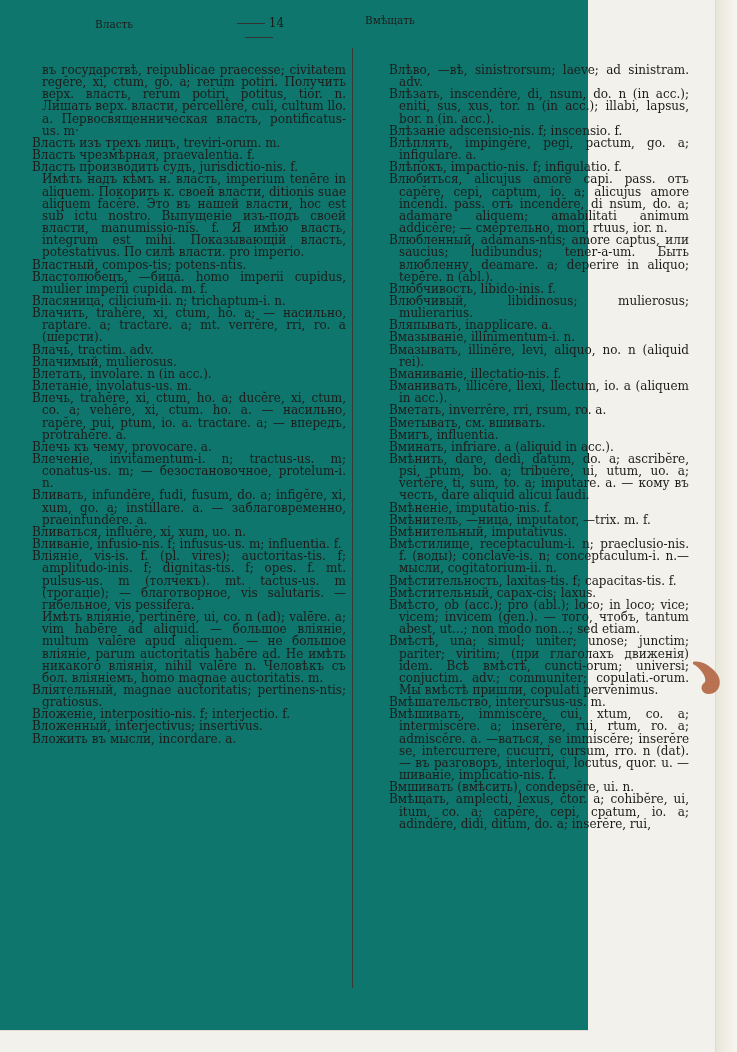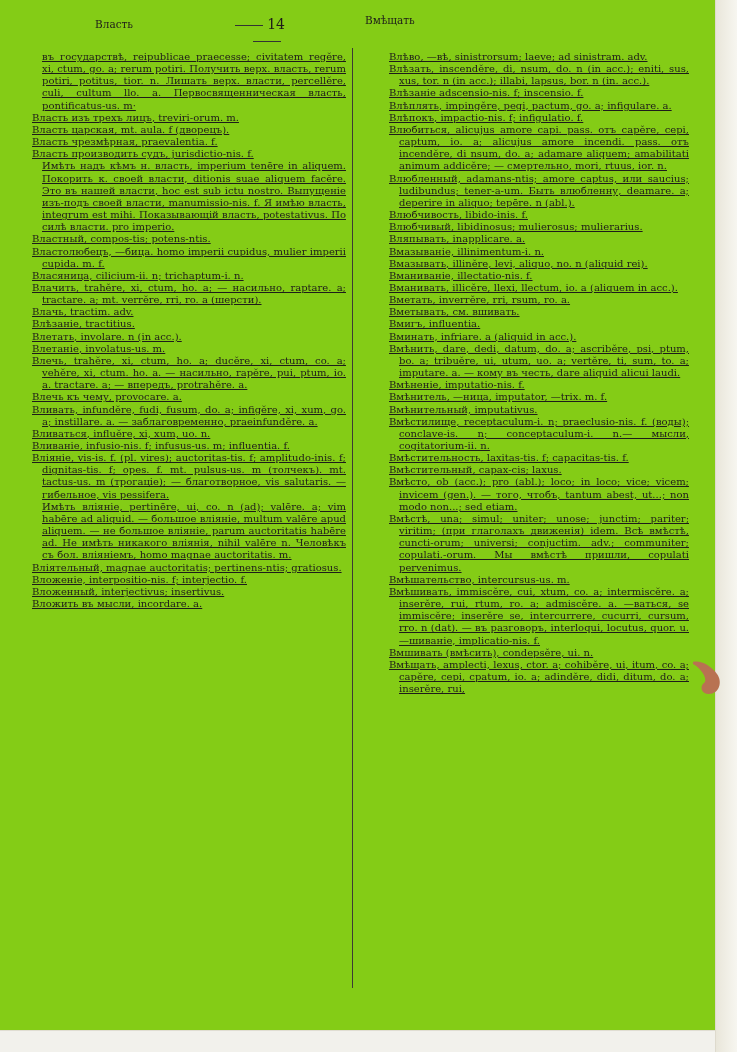--- a/index.html
+++ b/index.html
@@ -4,40 +4,39 @@
 <style>
   html, body { margin:0; padding:0; }
   body {
     width:737px; height:1052px; overflow:hidden;
     background:#f2f1ec;
     font-family:"DejaVu Serif", serif;
     color:#1e1c1a;
     position:relative;
   }
   .page {
-    position:absolute; left:0; top:0; width:716px; height:1030px;
-    background:#84cc16;
+    position:absolute; left:0; top:0; width:588px; height:1030px;
+    background:#0f766e;
     border-bottom:1px solid #e0ddd2;
   }
   .edge {
     position:absolute; right:0; top:0; width:21px; height:1052px;
     background:linear-gradient(to right,#e9e6da,#f7f6f0);
     border-left:1px solid #dedacd;
   }
   .header { position:absolute; top:14px; left:0; width:716px; height:24px; font-size:10.5px; }
   .header .left { position:absolute; left:95px; top:4px; }
-  .header .num  { position:absolute; left:200px; top:2px; width:85px; text-align:right; font-size:14px; }
+  .header .num  { position:absolute; left:216px; top:2px; width:85px; text-align:center; font-size:12px; }
   .header .num::before, .header .num::after {
     content:""; display:inline-block; width:28px; border-top:1px solid #333; vertical-align:middle; margin:0 4px;
   }
   .header .right { position:absolute; left:365px; top:0; }
   .col {
-    position:absolute; top:51px; font-size:10px; line-height:12.15px;
+    position:absolute; top:64px; font-size:12px; line-height:12.15px;
     text-align:justify;
-    text-decoration:underline;
   }
   .col.left  { left:32px; width:314px; }
   .col.right { left:389px; width:300px; }
   .divider { position:absolute; left:352px; top:48px; width:1px; height:940px; background:#3c3a36; }
   .entry { padding-left:10px; text-indent:-10px; margin:0; }
   .entry.sub { padding-left:10px; text-indent:0; }
   .tab {
     position:absolute; left:693px; top:658px; width:30px; height:40px;
   }
 </style>
@@ -47,34 +46,34 @@
 <div class="page">
   <div class="header">
     <span class="left">Власть</span>
     <span class="num">14</span>
     <span class="right">Вмѣщать</span>
   </div>
 
   <div class="col left" id="col-left">
       <p class="entry sub">въ государствѣ, reipublicae praecesse; civitatem regĕre, xi, ctum, go. a; rerum potiri. Получить верх. власть, rerum potiri, potitus, tior. n. Лишать верх. власти, percellĕre, culi, cultum llo. a. Первосвященническая власть, pontificatus-us. m·</p>
       <p class="entry">Власть изъ трехъ лицъ, treviri-orum. m.</p>
-      <p class="entry">Власть царская, mt. aula. f (дворецъ).</p>
       <p class="entry">Власть чрезмѣрная, praevalentia. f.</p>
       <p class="entry">Власть производить судъ, jurisdictio-nis. f.</p>
       <p class="entry sub">Имѣть надъ кѣмъ н. власть, imperium tenēre in aliquem. Покорить к. своей власти, ditionis suae aliquem facĕre. Это въ нашей власти, hoc est sub ictu nostro. Выпущеніе изъ-подъ своей власти, manumissio-nis. f. Я имѣю власть, integrum est mihi. Показывающій власть, potestativus. По силѣ власти. pro imperio.</p>
       <p class="entry">Властный, compos-tis; potens-ntis.</p>
       <p class="entry">Властолюбецъ, —бица. homo imperii cupidus, mulier imperii cupida. m. f.</p>
       <p class="entry">Власяница, cilicium-ii. n; trichaptum-i. n.</p>
       <p class="entry">Влачить, trahĕre, xi, ctum, ho. a; — насильно, raptare. a; tractare. a; mt. verrĕre, rri, ro. a (шерсти).</p>
       <p class="entry">Влачь, tractim. adv.</p>
-      <p class="entry">Влѣзаніе, tractitius.</p>
+      <p class="entry">Влачимый, mulierosus.</p>
       <p class="entry">Влетать, involare. n (in acc.).</p>
       <p class="entry">Влетаніе, involatus-us. m.</p>
       <p class="entry">Влечь, trahĕre, xi, ctum, ho. a; ducĕre, xi, ctum, co. a; vehĕre, xi, ctum. ho. a. — насильно, rapĕre, pui, ptum, io. a. tractare. a; — впередъ, protrahĕre. a.</p>
       <p class="entry">Влечь къ чему, provocare. a.</p>
+      <p class="entry">Влеченіе, invitamentum-i. n; tractus-us. m; conatus-us. m; — безостановочное, protelum-i. n.</p>
       <p class="entry">Вливать, infundĕre, fudi, fusum, do. a; infigĕre, xi, xum, go. a; instillare. a. — заблаговременно, praeinfundĕre. a.</p>
       <p class="entry">Вливаться, influĕre, xi, xum, uo. n.</p>
       <p class="entry">Вливаніе, infusio-nis. f; infusus-us. m; influentia. f.</p>
       <p class="entry">Вліяніе, vis-is. f. (pl. vires); auctoritas-tis. f; amplitudo-inis. f; dignitas-tis. f; opes. f. mt. pulsus-us. m (толчекъ). mt. tactus-us. m (трогаціе); — благотворное, vis salutaris. — гибельное, vis pessifera.</p>
       <p class="entry sub">Имѣть вліяніе, pertinēre, ui, co. n (ad); valēre. a; vim habēre ad aliquid. — большое вліяніе, multum valēre apud aliquem. — не большое вліяніе, parum auctoritatis habēre ad. Не имѣть никакого вліянія, nihil valēre n. Человѣкъ съ бол. вліяніемъ, homo magnae auctoritatis. m.</p>
       <p class="entry">Вліятельный, magnae auctoritatis; pertinens-ntis; gratiosus.</p>
       <p class="entry">Вложеніе, interpositio-nis. f; interjectio. f.</p>
       <p class="entry">Вложенный, interjectivus; insertivus.</p>
       <p class="entry">Вложить въ мысли, incordare. a.</p>
     </div>

